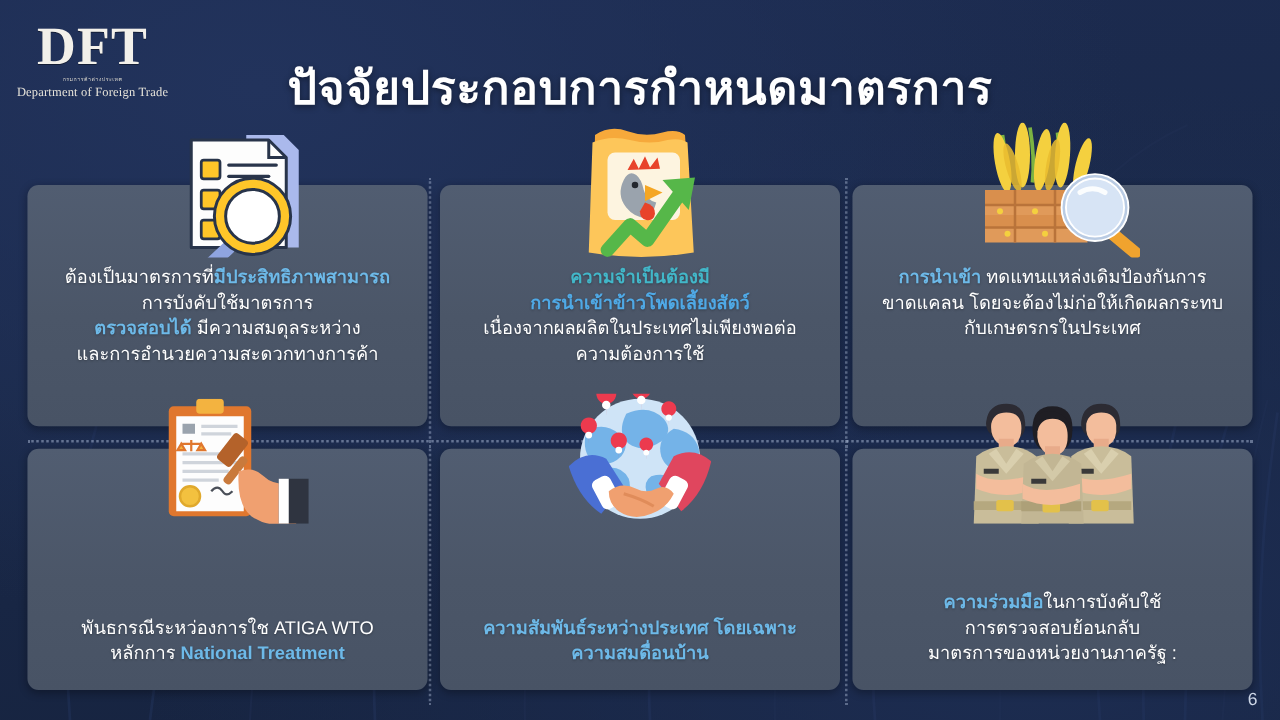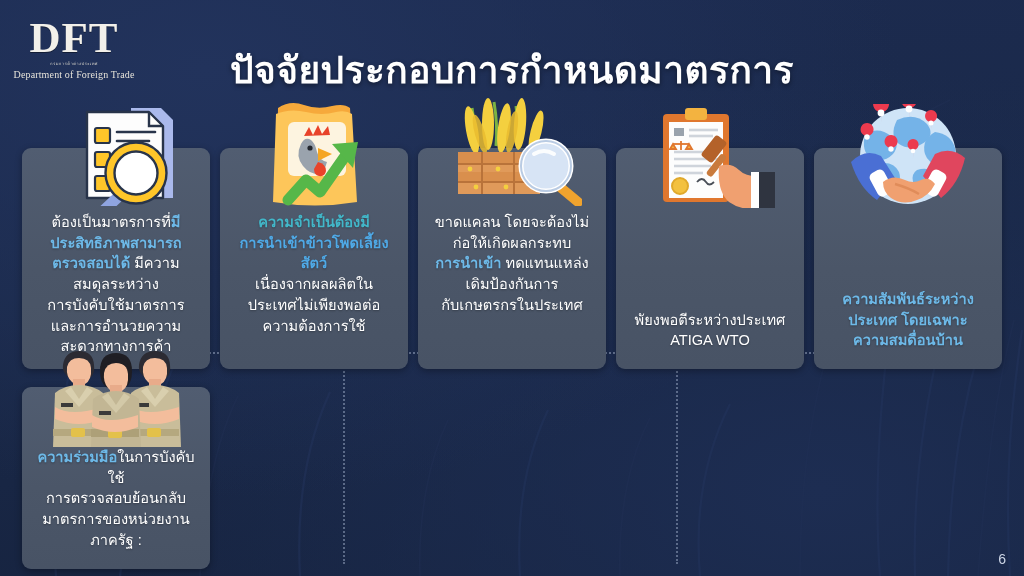--- a/index.html
+++ b/index.html
@@ -38,21 +38,21 @@
   }
   .title{
     position:absolute; left:0; right:0; top:40px; text-align:center;
     font-size:37px; font-weight:700; color:#ffffff; letter-spacing:.5px;
     text-shadow:0 2px 5px rgba(0,0,0,.45);
   }
 
   
   .grid{
     position:absolute; left:22px; top:148px; width:980px; height:404px;
-    display:grid; grid-template-columns:repeat(5,1fr); grid-template-rows:1fr 1fr;
+    display:grid; grid-template-columns:repeat(3,1fr); grid-template-rows:1fr 1fr;
     column-gap:10px; row-gap:18px;
   }
   .card{
     position:relative; border-radius:9px;
     background:linear-gradient(180deg,#515d71 0%,#4b5668 55%,#485365 100%);
     box-shadow:0 2px 7px rgba(0,0,0,.32);
     display:flex; flex-direction:column; align-items:center;
     padding:6px 14px 12px;
   }
   .card.r2{ justify-content:flex-end; }
@@ -153,22 +153,22 @@
             <line x1="60" y1="96" x2="28" y2="126" stroke="#8fa4e0" stroke-width="11" stroke-linecap="round"></line>
             <line x1="60" y1="96" x2="28" y2="126" stroke="#28344a" stroke-width="13" stroke-linecap="round" opacity=".0"></line>
             <circle cx="79" cy="71" r="26" fill="#ffffff" stroke="#ffc629" stroke-width="9"></circle>
             <circle cx="79" cy="71" r="30.5" fill="none" stroke="#28344a" stroke-width="2.4"></circle>
             <circle cx="79" cy="71" r="21.5" fill="none" stroke="#28344a" stroke-width="2.4"></circle>
           </g>
         </svg>
       </div>
       <div class="ctext">
           <div><span>ต้องเป็นมาตรการที่</span><span class="hl">มีประสิทธิภาพสามารถ</span></div>
+          <div><span>การบังคับใช้มาตรการ</span></div>
           <div><span class="hl">ตรวจสอบได้</span><span> มีความสมดุลระหว่าง</span></div>
-          <div><span>การบังคับใช้มาตรการ</span></div>
           <div><span>และการอำนวยความสะดวกทางการค้า</span></div>
         </div>
     </div>
 
     <div class="card r1">
       <div class="icon-wrap">
         <svg width="140" height="106" viewBox="0 0 140 106">
           <path d="M34 8 q12 -8 26 -3 q14 5 28 1 q12 -3 18 2 l6 92 q-40 7 -80 0 z" fill="#f6a93b"></path>
           <path d="M32 14 q14 -6 30 -2 q16 4 30 0 q10 -2 16 2 l5 88 q-42 7 -84 0 z" fill="#fdc65a"></path>
           <rect x="44" y="22" width="58" height="54" rx="6" fill="#fdf4e0"></rect>
@@ -231,22 +231,22 @@
           </g>
           <g>
             <line x1="112" y1="84" x2="136" y2="104" stroke="#f0a32e" stroke-width="10" stroke-linecap="round"></line>
             <circle cx="104" cy="68" r="25" fill="#d7e4f5" stroke="#ffffff" stroke-width="5"></circle>
             <circle cx="104" cy="68" r="25" fill="none" stroke="#b9cbe3" stroke-width="2"></circle>
             <path d="M92 56 q10 -6 20 0" stroke="#ffffff" stroke-width="4" fill="none" stroke-linecap="round" opacity=".9"></path>
           </g>
         </svg>
       </div>
       <div class="ctext">
+          <div><span class="hl">การนำเข้า</span><span> ทดแทนแหล่งเดิมป้องกันการ</span></div>
           <div><span>ขาดแคลน  โดยจะต้องไม่ก่อให้เกิดผลกระทบ</span></div>
-          <div><span class="hl">การนำเข้า</span><span> ทดแทนแหล่งเดิมป้องกันการ</span></div>
           <div><span>กับเกษตรกรในประเทศ</span></div>
         </div>
     </div>
 
     <div class="card r2">
       <div class="icon-wrap">
         <svg width="130" height="100" viewBox="0 0 130 100">
           <rect x="18" y="6" width="66" height="88" rx="4" fill="#e0772e"></rect>
           <rect x="24" y="14" width="54" height="76" fill="#fdfdfd"></rect>
           <rect x="40" y="0" width="22" height="12" rx="3" fill="#f3b340"></rect>
@@ -270,21 +270,22 @@
           <g>
             <rect x="62" y="28" width="14" height="26" rx="3" fill="#b4622a" transform="rotate(38 69 41)"></rect>
             <rect x="68" y="44" width="7" height="26" rx="3" fill="#c97a3c" transform="rotate(38 71 57)"></rect>
             <path d="M74 58 q12 -4 20 4 q8 8 26 6 l0 32 q-22 4 -36 -6 q-12 -10 -10 -36 z" fill="#f0a070"></path>
             <path d="M106 64 h24 v36 h-24 z" fill="#2f3440"></path>
             <path d="M106 64 h8 v36 h-8 z" fill="#ffffff"></path>
           </g>
         </svg>
       </div>
       <div class="ctext">
-          <div><span>พัยงพอตีระหว่างประเทศ ATIGA  WTO</span></div>
+          <div><span>พันธกรณีระหว่องการใช ATIGA  WTO</span></div>
+          <div><span>หลักการ </span><span class="hl">National Treatment</span></div>
         </div>
     </div>
 
     <div class="card r2">
       <div class="icon-wrap">
         <svg width="114" height="104" viewBox="0 0 114 104">
           <circle cx="57" cy="52" r="48" fill="#cfe4f7"></circle>
           <g fill="#74b3e8">
             <path d="M14 30 q14 -8 26 2 q10 8 2 18 q-10 10 -22 4 q-10 -6 -6 -24z"></path>
             <path d="M46 16 q18 -8 30 4 q8 10 -2 18 q-14 10 -26 2 q-10 -8 -2 -24z"></path>

